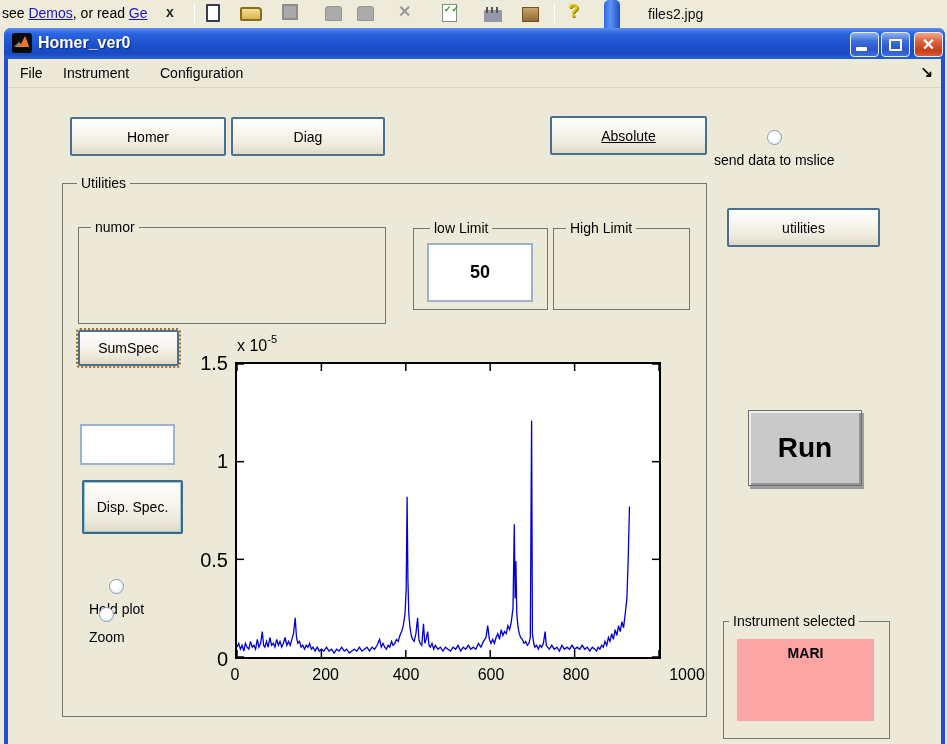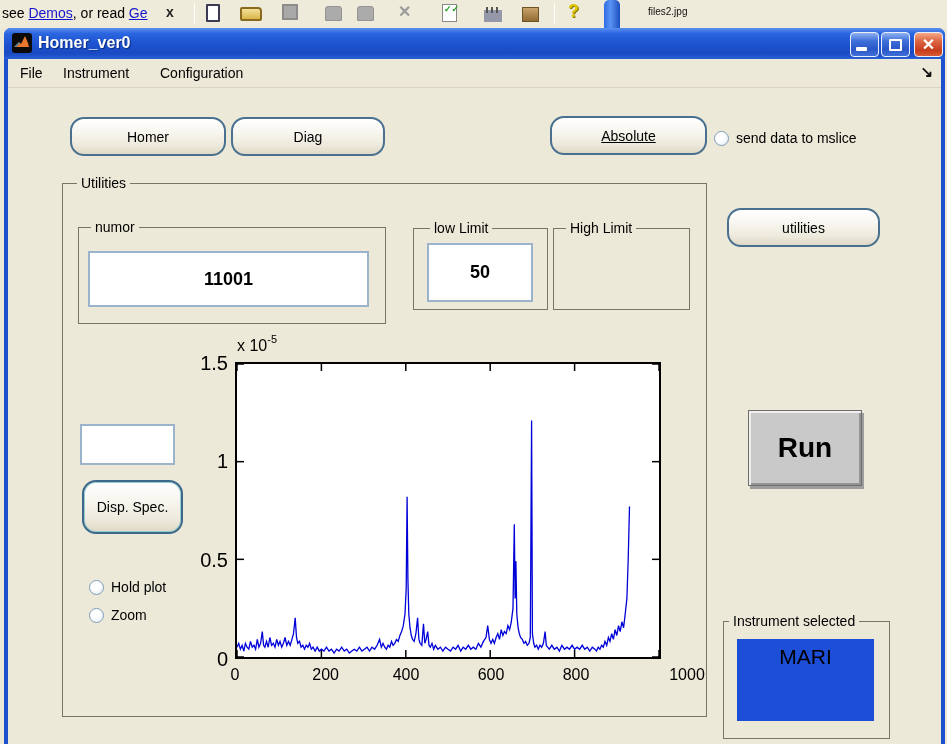--- a/index.html
+++ b/index.html
@@ -19,21 +19,21 @@
   .save-shape { width:16px; height:16px; background:#A9A9A9; border:2px solid #8C8C8C; }
   .stamp-shape { width:17px; height:15px; background:#ABABAB; border:1px solid #949494; border-radius:3px 3px 1px 1px; margin-top:2px; }
   .gray-x { font-size:16px; font-weight:bold; color:#9B9B9B; }
   .check-shape { width:15px; height:18px; background:#fff; border:1px solid #888; font-size:9px; color:#1B9F1B; font-weight:bold; line-height:9px; text-align:left; padding-left:1px; }
   .profiler-shape { width:18px; height:12px; background:#9598A8; border-top:4px solid transparent; border-image:none; margin-top:6px; position:relative; }
   .profiler-shape:before { content:""; position:absolute; left:2px; top:-7px; width:12px; height:6px;
      background:repeating-linear-gradient(90deg,#555 0 2px,transparent 2px 5px); }
   .guide-shape { width:17px; height:15px; background:linear-gradient(#C9A36B,#8F6B33); border:1px solid #6E5222; margin-top:3px; }
   .help-q { font-size:18px; font-weight:bold; color:#E0C400; text-shadow:1px 1px 0 #8a7a00; }
   #bg-win-edge { position:absolute; left:604px; top:0; width:16px; height:28px; background:linear-gradient(90deg,#2E6BE6,#5A93F2 40%,#1D4FC0); border-radius:5px 5px 0 0; }
-  #bg-file-label { position:absolute; left:648px; top:6px; font-size:10px; color:#111; }
+  #bg-file-label { position:absolute; left:648px; top:6px; font-size:14px; color:#111; }
 
   
   #win { position:absolute; left:4px; top:28px; width:941px; height:716px;
          border-left:4px solid #1D50CE; border-right:4px solid #1D50CE;
          border-radius:7px 7px 0 0; background:#ECE9D8; }
   #titlebar { position:absolute; left:-4px; top:0; width:941px; height:31px; border-radius:7px 7px 0 0;
       background:linear-gradient(180deg,#5A8EF0 0%,#2B65E0 18%,#1C51CF 55%,#1A4AC2 82%,#2760D8 100%); }
   #win-icon { position:absolute; left:8px; top:5px; width:20px; height:20px; background:#0A0A0A; border-radius:3px; }
   #title-text { position:absolute; left:34px; top:6px; font-size:16px; font-weight:bold; color:#fff; text-shadow:1px 1px 1px #0a2a7a; }
   .winbtn { position:absolute; top:4px; width:29px; height:25px; border:1px solid #EAF0FA; border-radius:4px; text-align:center; }
@@ -44,31 +44,31 @@
   #btn-max .max-box { position:absolute; left:7px; top:6px; width:13px; height:12px; border:2px solid #fff; border-radius:1px; }
   #btn-close { right:2px; background:linear-gradient(180deg,#F4A988 0%,#DE6644 35%,#C83C1C 75%,#D85A36 100%); color:#fff; font-size:16px; font-weight:bold; line-height:23px; }
 
   #menubar { position:absolute; left:0; top:31px; width:933px; height:29px; background:#ECE9D8; border-bottom:1px solid #D8D4C0; }
   .menu-item { position:absolute; top:6px; font-size:14px; }
   #menu-file { left:12px; } #menu-instrument { left:55px; } #menu-config { left:152px; }
   #dock-arrow { position:absolute; right:8px; top:4px; font-size:15px; font-weight:bold; color:#111; }
 
   
   .xpbtn { position:absolute; background:linear-gradient(180deg,#FFFFFF 0%,#F7F5EE 40%,#EDE9DC 75%,#DFD9C6 100%);
-     border:2px solid #49718F; border-radius:14px; font-size:14px; color:#000; text-align:center; cursor:pointer;
+     border:2px solid #49718F; border-radius:2px; font-size:14px; color:#000; text-align:center; cursor:pointer;
      box-shadow:inset 0 1px 0 #fff; display:flex; align-items:center; justify-content:center; }
   #btn-homer { left:70px; top:117px; width:156px; height:39px; }
   #btn-diag { left:231px; top:117px; width:154px; height:39px; }
   #btn-absolute { left:550px; top:116px; width:157px; height:39px;text-decoration:underline; }
   #btn-utilities { left:727px; top:208px; width:153px; height:39px; }
   #btn-sumspec { left:78px; top:330px; width:101px; height:36px; outline:2px dotted #B06A1E; outline-offset:0px; }
   #btn-dispspec { left:82px; top:480px; width:101px; height:54px; border:2px solid #3C688C; box-shadow:inset 0 0 0 1px #9CC, inset 0 1px 0 #fff; }
 
   
-  .radio-row { position:absolute; display:flex; align-items:center; gap:7px; }
+  .radio-row { position:absolute; display:flex; align-items:center; gap:7px;flex-direction:column; }
   .radio-circle { width:15px; height:15px; border:1px solid #7F9DB9; border-radius:50%;
      background:radial-gradient(circle at 35% 30%,#FFFFFF 40%,#DEE8F0 100%); }
   .radio-label { font-size:14px; }
   #radio-mslice { left:714px; top:130px; }
   #radio-hold { left:89px; top:579px; }
   #radio-zoom { left:89px; top:607px; }
 
   
   .grp { position:absolute; border:1px solid #77756A; }
   .grp-label { position:absolute; top:-9px; background:#ECE9D8; padding:0 4px; font-size:14px; white-space:nowrap; }
@@ -90,22 +90,22 @@
   #field-low { left:427px; top:243px; width:106px; height:59px; }
   #field-high { left:567px; top:243px; width:107px; height:59px; }
   #field-disp { left:80px; top:424px; width:95px; height:41px; }
 
   
   #btn-run { position:absolute; left:748px; top:410px; width:114px; height:76px; background:#C9C9C9;
      border:1px solid #6E6E6E; box-shadow:inset 2px 2px 0 #EFEFEF, inset -2px -2px 0 #949494, 2px 3px 0 #9D9D9D;
      font-size:28px; font-weight:bold; text-align:center; line-height:72px; cursor:pointer; }
 
   
-  #mari-box { position:absolute; left:737px; top:639px; width:137px; height:82px; background:#1d4ed8;
-     text-align:center; padding-top:6px; font-size:21px; font-weight:normal; color:#000; }
+  #mari-box { position:absolute; left:737px; top:639px; width:137px; height:82px; background:#fca5a5;
+     text-align:center; padding-top:6px; font-size:14px; font-weight:bold; color:#000; }
 
   
   #plot-exp { position:absolute; left:237px; top:335px; font-size:16px; }
   #plot-exp sup { font-size:11px; position:relative; top:-2px; }
   #plot-box { position:absolute; left:235px; top:362px; width:426px; height:297px; background:#fff; border:2px solid #000; }
   .ytick-label { position:absolute; width:32px; text-align:right; font-size:20px; left:196px; }
   #yl-0 { top:648px; } #yl-05 { top:549px; } #yl-1 { top:450px; } #yl-15 { top:352px; }
   .xtick-label { position:absolute; top:666px; text-align:center; font-size:16px; }
   #xl-0 { left:225px; width:20px; } #xl-200 { left:303px; width:36px;text-align:right; } #xl-400 { left:388px; width:36px; }
   #xl-600 { left:473px; width:36px; } #xl-800 { left:558px; width:36px; } #xl-1000 { left:664px; width:46px; }
@@ -186,32 +186,32 @@
     <span class="radio-label">send data to mslice</span>
   </div>
 
   <div class="grp" id="frame-utilities">
     <span class="grp-label">Utilities</span>
   </div>
 
   <div class="grp" id="frame-numor">
     <span class="grp-label">numor</span>
   </div>
-  <input class="edit" id="field-numor" value="11001" style="">
 
   <div class="grp" id="frame-lowlimit">
     <span class="grp-label">low Limit</span>
   </div>
   <input class="edit" id="field-low" value="50" style="">
 
   <div class="grp" id="frame-highlimit">
     <span class="grp-label">High Limit</span>
   </div>
 
   <button class="xpbtn" id="btn-utilities">utilities</button>
+  <button class="xpbtn" id="btn-sumspec">SumSpec</button>
 
   <input class="edit" id="field-disp" value="" style="">
   <button class="xpbtn" id="btn-dispspec">Disp. Spec.</button>
 
   <div class="radio-row" id="radio-hold">
     <span class="radio-circle"></span>
     <span class="radio-label">Hold plot</span>
   </div>
   <div class="radio-row" id="radio-zoom">
     <span class="radio-circle"></span>

